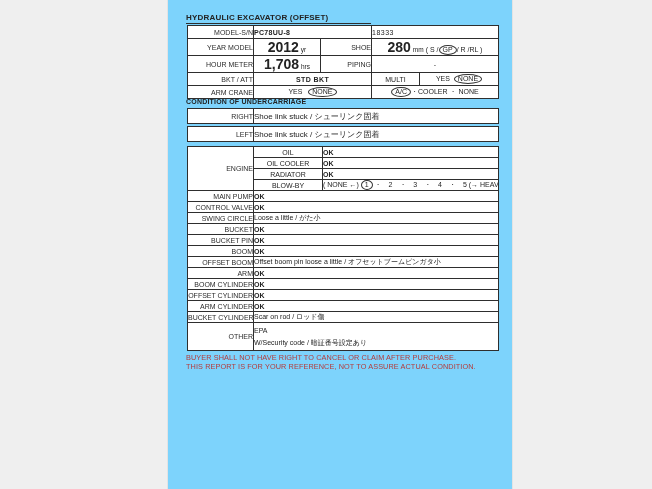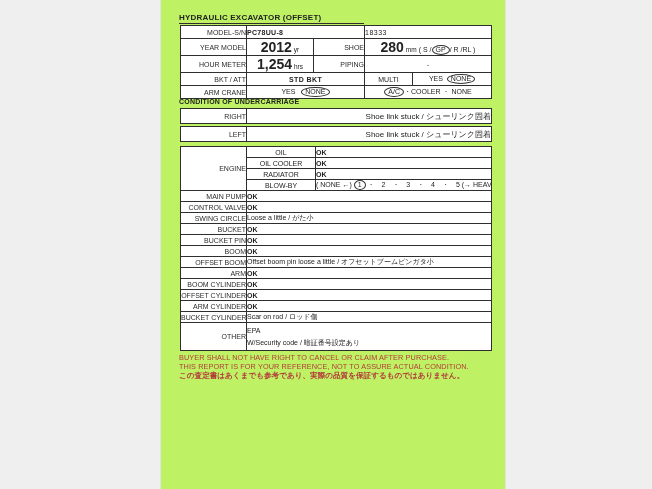--- a/index.html
+++ b/index.html
@@ -5,22 +5,22 @@
   html,body{margin:0;padding:0;}
   body{
     width:652px;height:489px;overflow:hidden;
     background:#efefef;
     font-family:"Liberation Sans","DejaVu Sans",sans-serif;
     color:#232323;
     -webkit-font-smoothing:antialiased;
   }
   .canvas{position:relative;width:652px;height:489px;}
   .page{
-    position:absolute;left:160px;top:0;width:346px;height:489px;
-    background:#bef264;border-left:1px solid #e3e3e3;border-right:1px solid #e3e3e3;
+    position:absolute;left:167px;top:0;width:346px;height:489px;
+    background:#7dd3fc;border-left:1px solid #e3e3e3;border-right:1px solid #e3e3e3;
     box-sizing:border-box;
   }
   .doc-title{
     position:absolute;left:18px;top:13px;width:185px;
     font-size:8px;font-weight:bold;letter-spacing:.2px;
     border-bottom:1px solid #2e2e2e;padding-bottom:1px;white-space:nowrap;
   }
   .sec-title{
     position:absolute;left:18px;top:98px;
     font-size:7px;font-weight:bold;letter-spacing:.2px;white-space:nowrap;
@@ -44,21 +44,21 @@
   .big{font-size:14px;font-weight:bold;margin-top:21px;}
   .unit{font-size:6.5px;}
   td.stdbkt{text-align:center;font-size:8.5px;font-weight:bold;letter-spacing:.4px;}
   .circle{
     display:inline-block;border:1px solid #333;border-radius:50%;
     padding:0 3px;line-height:8px;
   }
   
   table.uc{width:311px;}
   table.uc tr{height:15px;}
-  table.uc td.val{text-align:right;font-size:8px;}
+  table.uc td.val{text-align:left;font-size:8px;}
   
   table.insp{top:146px;width:311px;}
   table.insp tr{height:11px;}
   table.insp tr.other-row{height:28px;}
   td.sub{text-align:center;}
   td.v-eok{font-size:8.5px;font-weight:bold;padding-left:20px;}
   td.v-ok{font-size:8.5px;font-weight:bold;padding-left:33px;}
   td.v-note{font-size:7.5px;padding-left:14px;}
   td.blowby-v{font-size:7px;padding-left:5px;}
   .bb-scale{word-spacing:5px;}
@@ -92,21 +92,21 @@
         <td class="serial-v" colspan="2">18333</td>
       </tr>
       <tr>
         <td class="lbl">YEAR MODEL</td>
         <td class="c"><span class="big">2012</span> <span class="unit">yr</span></td>
         <td class="lbl">SHOE</td>
         <td class="c" colspan="2"><span class="big">280</span> <span class="unit">mm</span> <span>( S /</span><span class="circle">GP</span><span>/ R /RL )</span></td>
       </tr>
       <tr>
         <td class="lbl">HOUR METER</td>
-        <td class="c"><span class="big">1,254</span> <span class="unit">hrs</span></td>
+        <td class="c"><span class="big">1,708</span> <span class="unit">hrs</span></td>
         <td class="lbl">PIPING</td>
         <td class="c" colspan="2">-</td>
       </tr>
       <tr>
         <td class="lbl">BKT / ATT</td>
         <td class="stdbkt" colspan="2">STD BKT</td>
         <td class="c">MULTI</td>
         <td class="c"><span>YES</span>&nbsp;&nbsp;<span class="circle">NONE</span></td>
       </tr>
       <tr>
@@ -225,17 +225,16 @@
           <div>EPA</div>
           <div>W/Security code / 暗証番号設定あり</div>
         </td>
       </tr>
     </tbody>
       </table>
 
     <div class="disclaimer">
       <div class="d-en">BUYER SHALL NOT HAVE RIGHT TO CANCEL OR CLAIM AFTER PURCHASE.</div>
       <div class="d-en">THIS REPORT IS FOR YOUR REFERENCE, NOT TO ASSURE ACTUAL CONDITION.</div>
-      <div class="d-jp">この査定書はあくまでも参考であり、実際の品質を保証するものではありません。</div>
     </div>
 
   </div>
 </div>
 
 </body></html>

